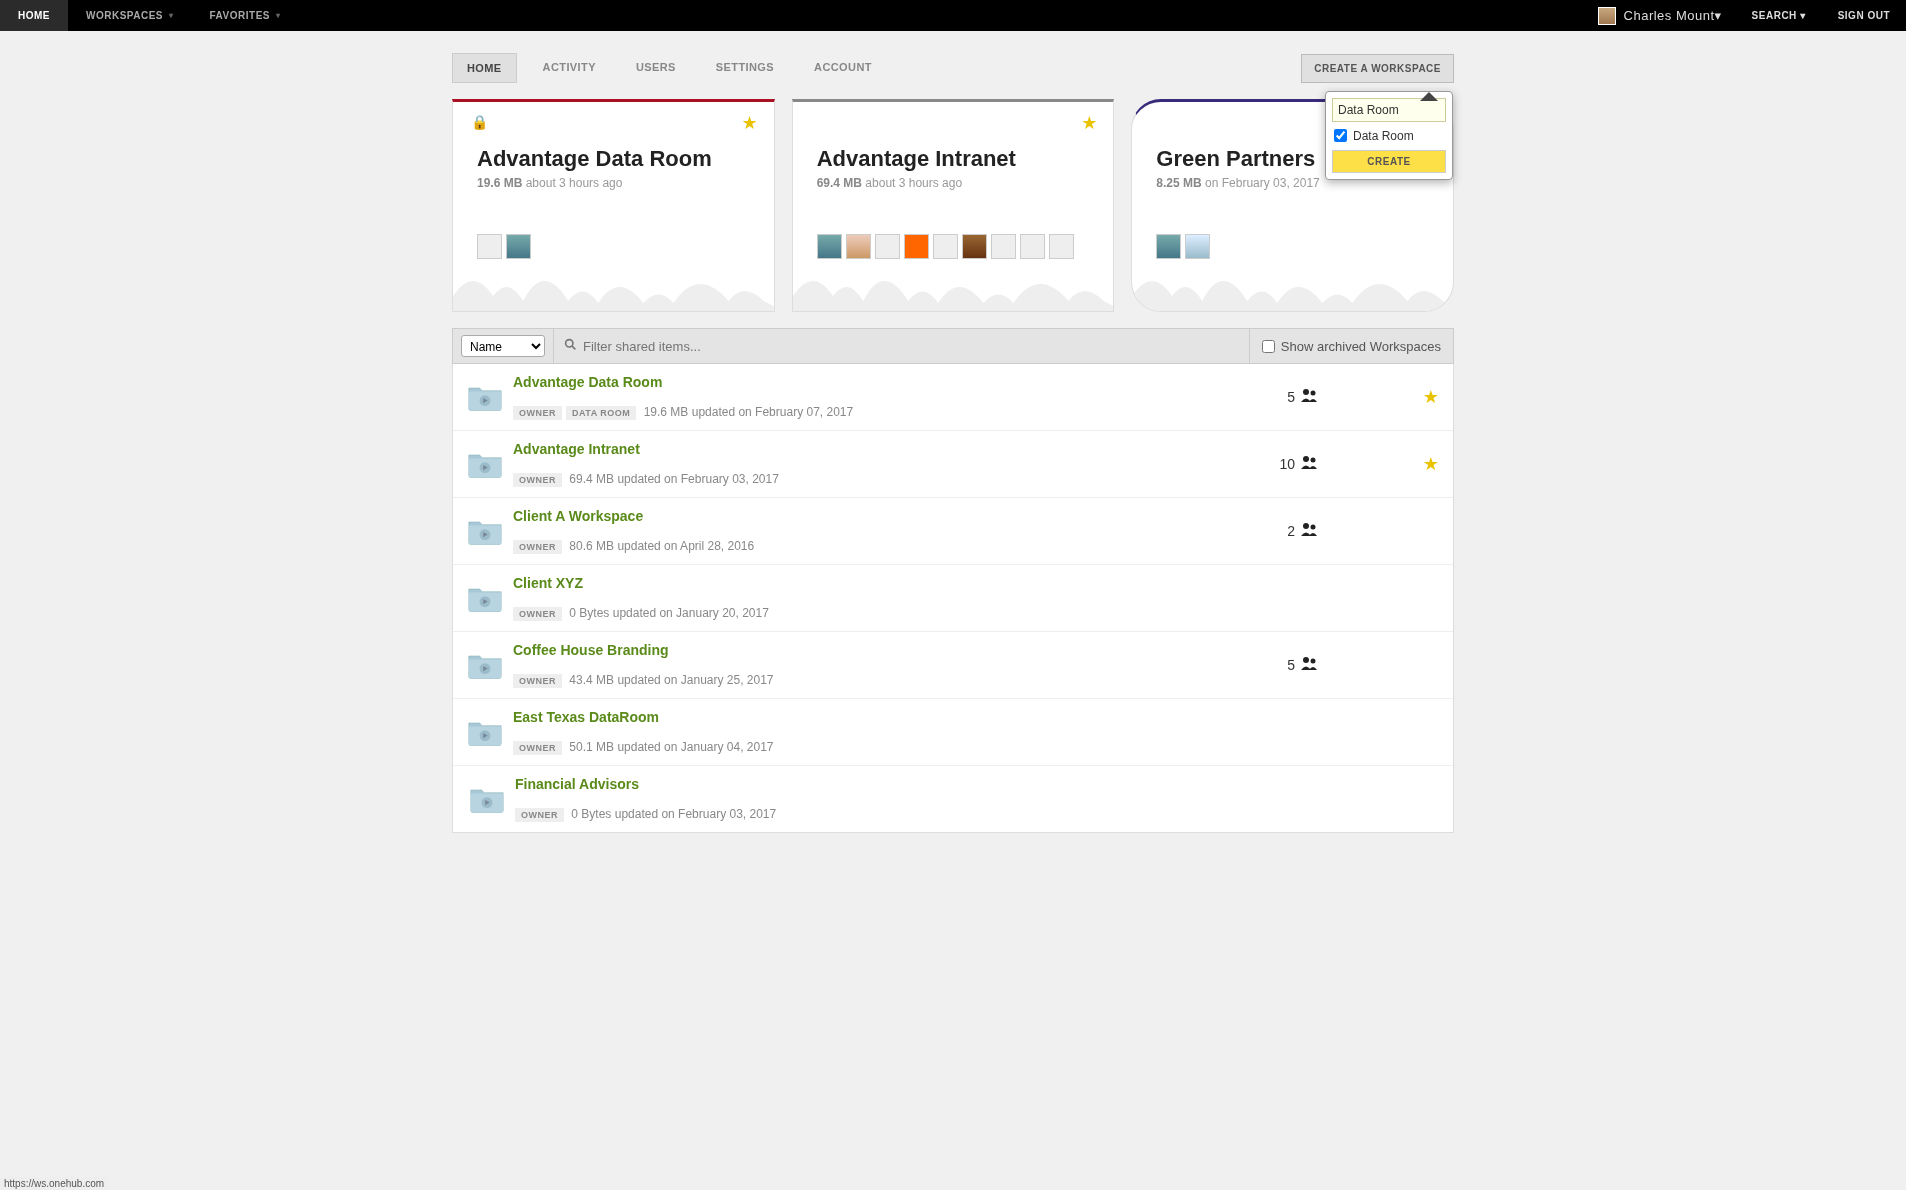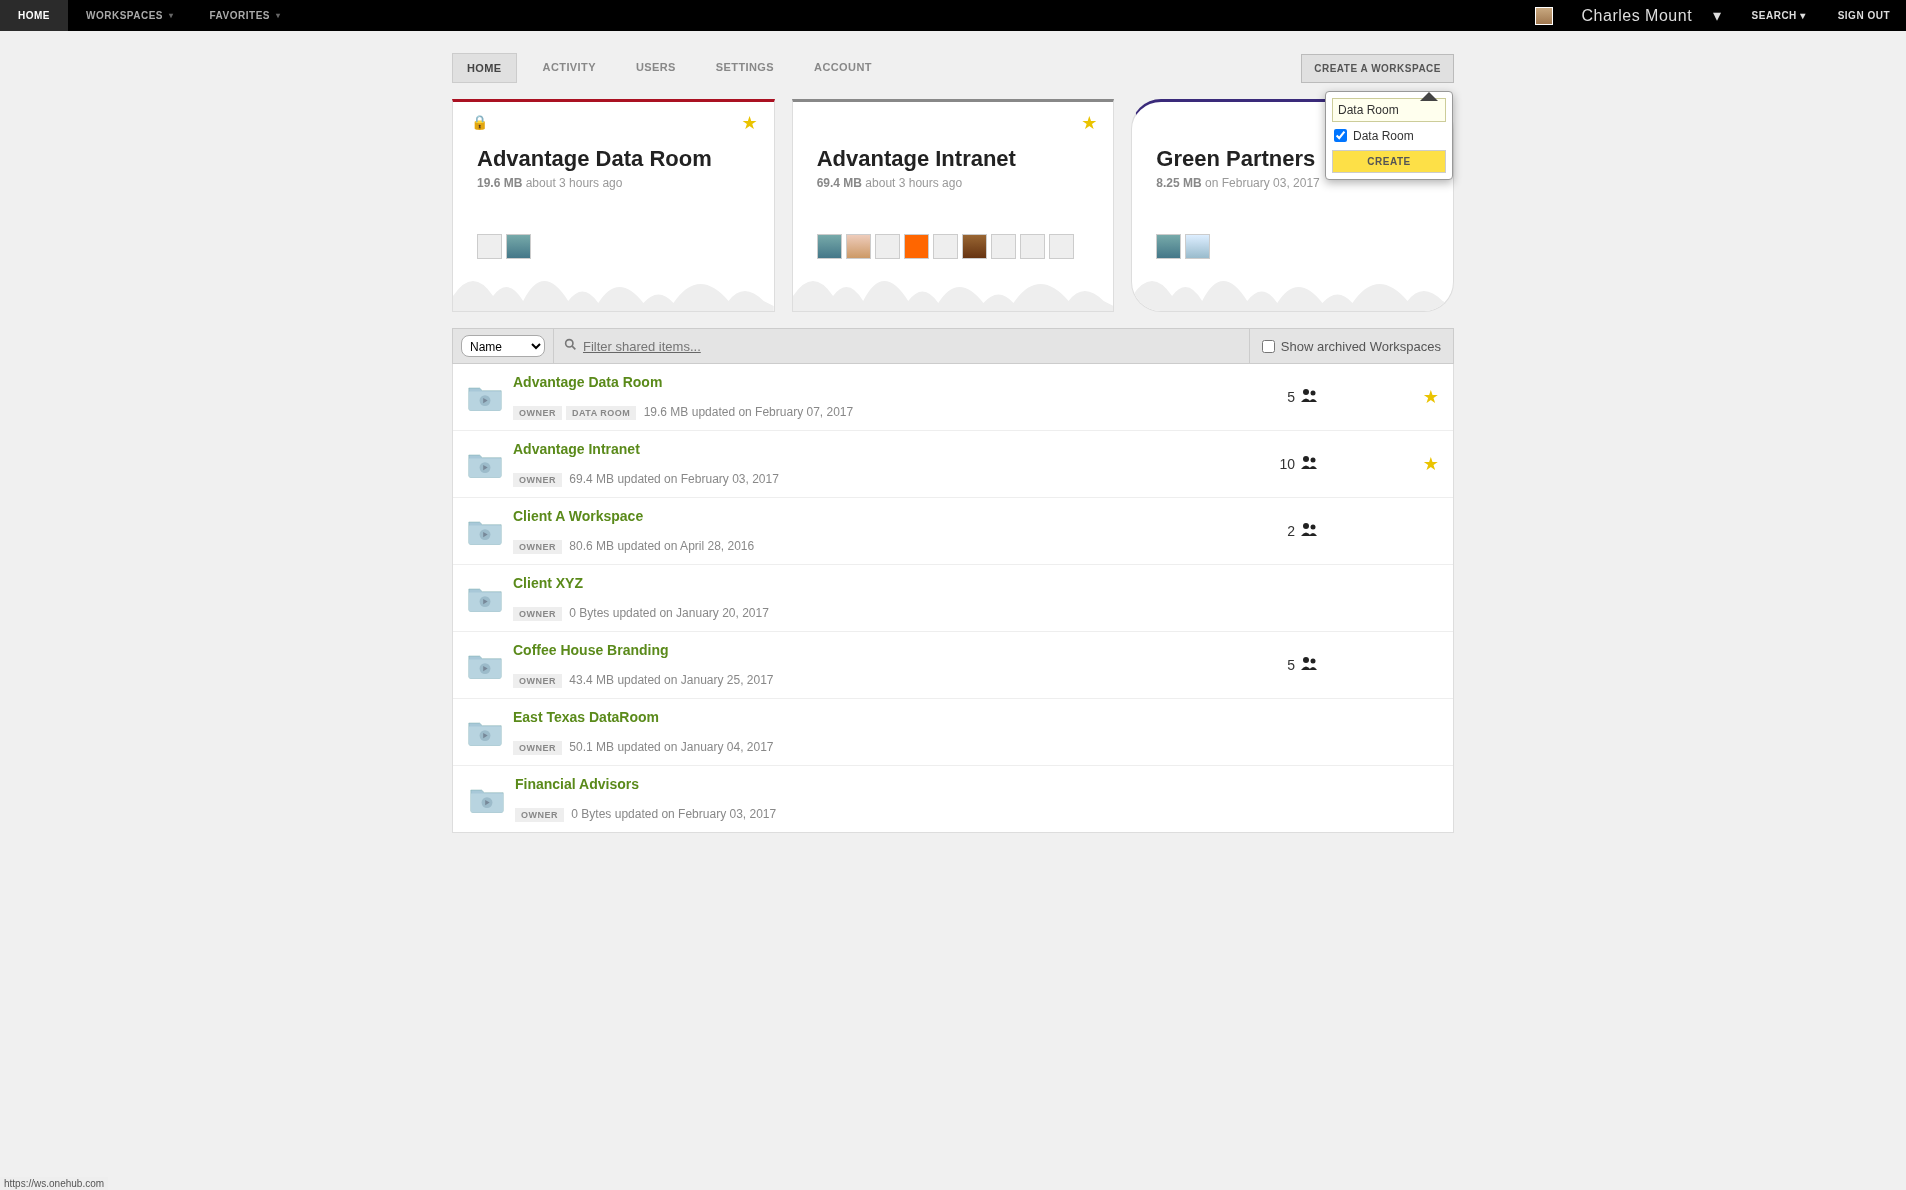--- a/index.html
+++ b/index.html
@@ -5,21 +5,21 @@
   * { margin:0; padding:0; box-sizing:border-box; font-family: "Helvetica Neue", Arial, sans-serif; }
   body { background:#f0f0f0; color:#333; font-size:13px; }
   
   .topbar { background:#000; height:31px; display:flex; align-items:center; color:#fff; font-size:10px; font-weight:bold; letter-spacing:0.5px; }
   .topbar .nav-left { display:flex; height:100%; }
   .topbar .nav-item { display:flex; align-items:center; padding:0 18px; cursor:pointer; text-transform:uppercase; color:#aaa; }
   .topbar .nav-item.active { background:#2b2b2b; color:#fff; }
   .topbar .nav-item .chev { margin-left:6px; font-size:8px; color:#666; }
   .topbar .spacer { flex:1; }
   .topbar .nav-right { display:flex; align-items:center; height:100%; }
-  .topbar .user { display:flex; align-items:center; padding:0 14px; cursor:pointer; color:#ddd; font-size:16px; text-transform:none; font-weight:normal;gap:21px; }
+  .topbar .user { display:flex; align-items:center; padding:0 14px; cursor:pointer; color:#ddd; font-size:13px; text-transform:none; font-weight:normal; }
   .topbar .user .avatar { width:18px; height:18px; background:linear-gradient(#c8a880,#a07850); border:1px solid #fff; margin-right:8px; }
   .topbar .right-link { padding:0 16px; cursor:pointer; color:#ddd; font-size:10px; font-weight:bold; letter-spacing:0.5px; }
   
   .container { width:1002px; margin:0 auto; }
   .tabrow { display:flex; align-items:center; padding:22px 0 16px 0; }
   .tabrow .tab { font-size:11px; font-weight:bold; letter-spacing:0.4px; color:#888; padding:8px 14px; margin-right:12px; cursor:pointer; text-transform:uppercase; }
   .tabrow .tab.active { background:#e0e0e0; border:1px solid #ccc; color:#444; }
   .tabrow .flex { flex:1; }
   .tabrow .create-btn { background:#e0e0e0; border:1px solid #bbb; font-size:10px; font-weight:bold; letter-spacing:0.5px; color:#555; padding:8px 12px; cursor:pointer; position:relative; text-transform:uppercase; }
   
@@ -44,25 +44,25 @@
   .card .av { width:25px; height:25px; border:1px solid #ccc; background:#eee; }
   .card .av.c1 { background:linear-gradient(#7aa,#478); }
   .card .av.c2 { background:linear-gradient(#def,#9bc); }
   .card .av.c3 { background:linear-gradient(#ecb,#c96); }
   .card .av.c4 { background:#f60; }
   .card .av.c5 { background:linear-gradient(#963,#631); }
   .card .hills { position:absolute; bottom:0; left:0; right:0; height:50px; }
   .card .hills svg { width:100%; height:100%; display:block; }
   
   .filterbar { background:#e4e4e4; border:1px solid #ccc; margin-top:16px; display:flex; align-items:center; height:36px; }
-  .filterbar select { margin:0 8px; height:22px; font-size:12px; border:1px solid #aaa; border-radius:8px; background:#fff; padding:3px 4px; width:84px; }
+  .filterbar select { margin:0 8px; height:22px; font-size:12px; border:1px solid #aaa; border-radius:3px; background:#fff; padding:3px 4px; width:84px; }
   .filterbar .vr { width:1px; background:#ccc; height:100%; }
   .filterbar .search { flex:1; display:flex; align-items:center; padding:0 10px; }
   .filterbar .search .mag { color:#888; margin-right:6px; }
-  .filterbar .search input { border:none; background:transparent; font-size:13px; color:#666; width:100%; outline:none;text-decoration:underline; }
+  .filterbar .search input { border:none; background:transparent; font-size:13px; color:#666; width:100%; outline:none; }
   .filterbar .archived { display:flex; align-items:center; padding:0 12px; font-size:13px; color:#555; }
   .filterbar .archived input { margin-right:6px; }
   
   .wslist { background:#fff; border:1px solid #ddd; border-top:none; }
   .wsrow { display:flex; align-items:center; padding:10px 14px; border-bottom:1px solid #eee; }
   .wsrow:last-child { border-bottom:none;padding-left:16px; }
   .folder-ic { width:36px; height:30px; margin-right:10px; flex-shrink:0; }
   .folder-ic svg { width:100%; height:100%; }
   .wsrow .info { flex:1; }
   .wsrow .name { color:#5a8a1a; font-weight:bold; font-size:14px; cursor:pointer; }

